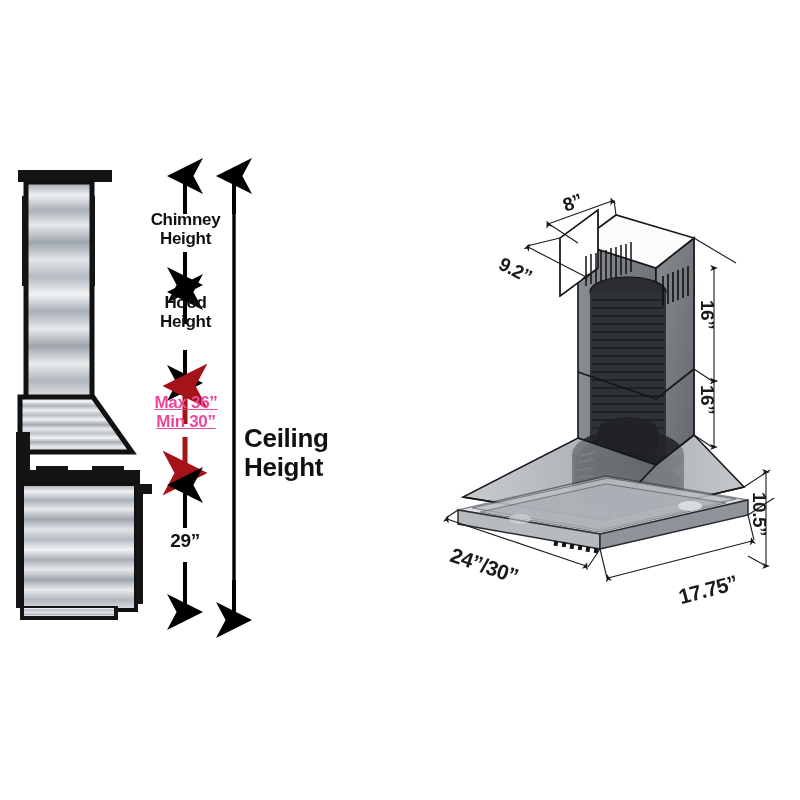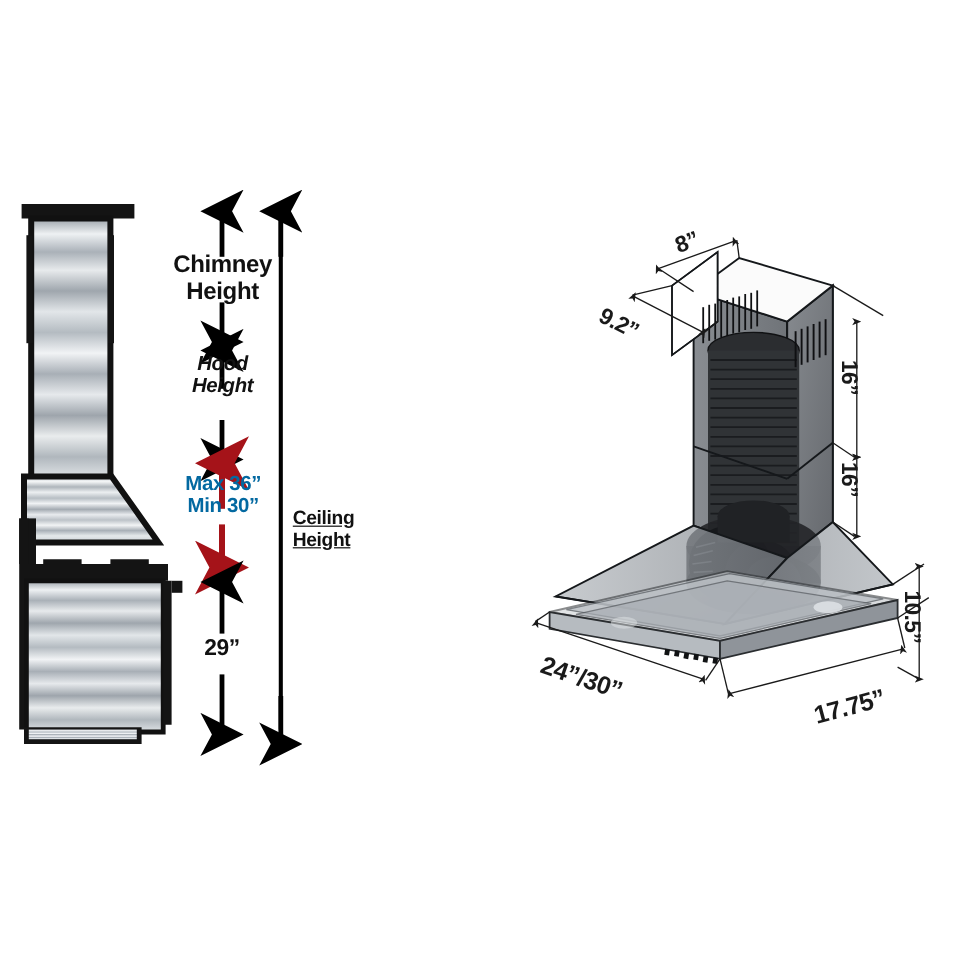--- a/index.html
+++ b/index.html
@@ -24,21 +24,21 @@
   }
   .lbl {
     position: absolute;
     font-family: "Liberation Sans", sans-serif;
     font-weight: bold;
     color: #111111;
     white-space: pre;
     line-height: 1.12;
     letter-spacing: -0.3px;
   }
-  .lbl.red { color: #0369a1; }
+  .lbl.red { color: #ec4899; text-decoration: underline; }
   .lbl.center { text-align: center; }
   .dim-txt {
     position: absolute;
     font-family: "Liberation Sans", sans-serif;
     font-weight: bold;
     color: #1a1a1a;
     white-space: pre;
     letter-spacing: -0.5px;
   }
 </style>
@@ -315,32 +315,32 @@
         <line x1="458" y1="510" x2="446" y2="518"></line>
         <line x1="600" y1="549" x2="588" y2="567"></line>
 
         <line x1="608" y1="578" x2="752" y2="541" marker-start="url(#tick)" marker-end="url(#tick)"></line>
         <line x1="600" y1="549" x2="607" y2="578"></line>
         <line x1="748" y1="515" x2="754" y2="540"></line>
       </g>
     </g>
   </svg>
 
-  <div class="lbl center" style="left:128px; top:210px; width:115px; font-size:20px;">Chimney
+  <div class="lbl center" style="left:128px; top:210px; width:115px; font-size:17px;">Chimney
 Height</div>
 
-  <div class="lbl center" style="left:128px; top:293px; width:115px; font-size:17px;font-style:italic;">Hood
+  <div class="lbl center" style="left:128px; top:293px; width:115px; font-size:17px;">Hood
 Height</div>
 
   <div class="lbl center red" style="left:122px; top:393px; width:128px; font-size:17px;">Max 36”
 Min 30”</div>
 
   <div class="lbl center" style="left:148px; top:530px; width:74px; font-size:19px;">29”</div>
 
-  <div class="lbl" style="left:244px; top:424px; width:130px; font-size:16px;text-decoration:underline;">Ceiling
+  <div class="lbl" style="left:244px; top:424px; width:130px; font-size:26px;">Ceiling
 Height</div>
 
   <div class="dim-txt" style="left:560px; top:196px; font-size:19px; transform:rotate(-20deg); transform-origin:left top;">8”</div>
 
   <div class="dim-txt" style="left:505px; top:253px; font-size:19px; transform:rotate(27deg); transform-origin:left top;">9.2”</div>
 
   <div class="dim-txt" style="left:718px; top:300px; font-size:19px; transform:rotate(90deg); transform-origin:left top;">16”</div>
 
   <div class="dim-txt" style="left:718px; top:385px; font-size:19px; transform:rotate(90deg); transform-origin:left top;">16”</div>
 

